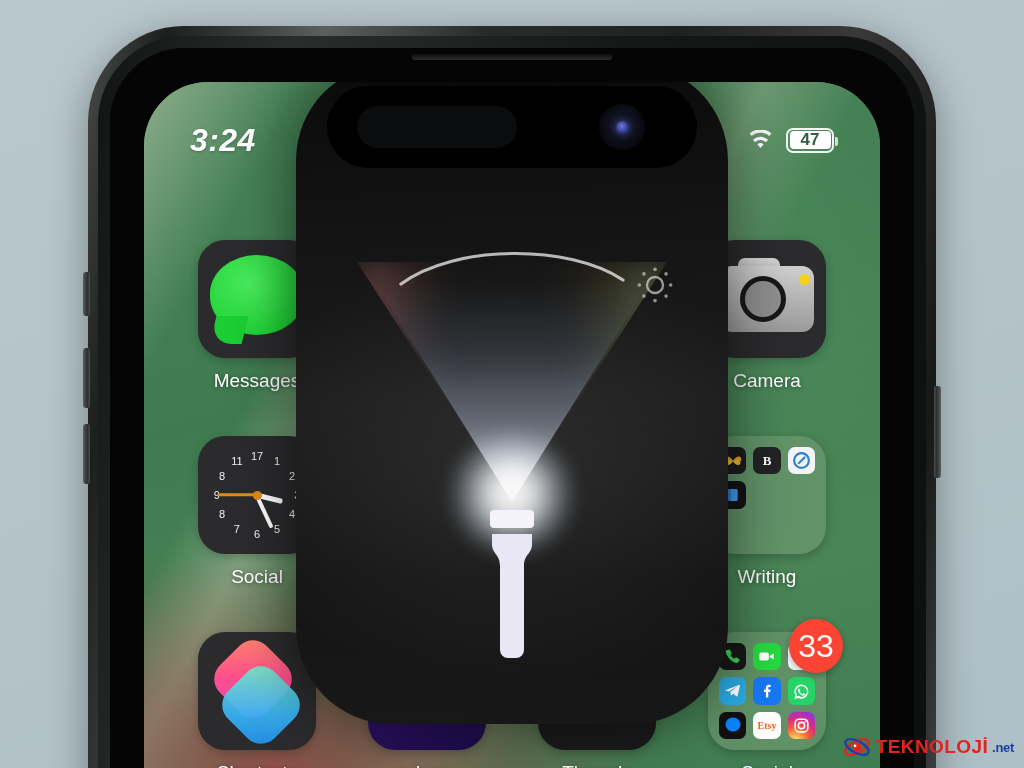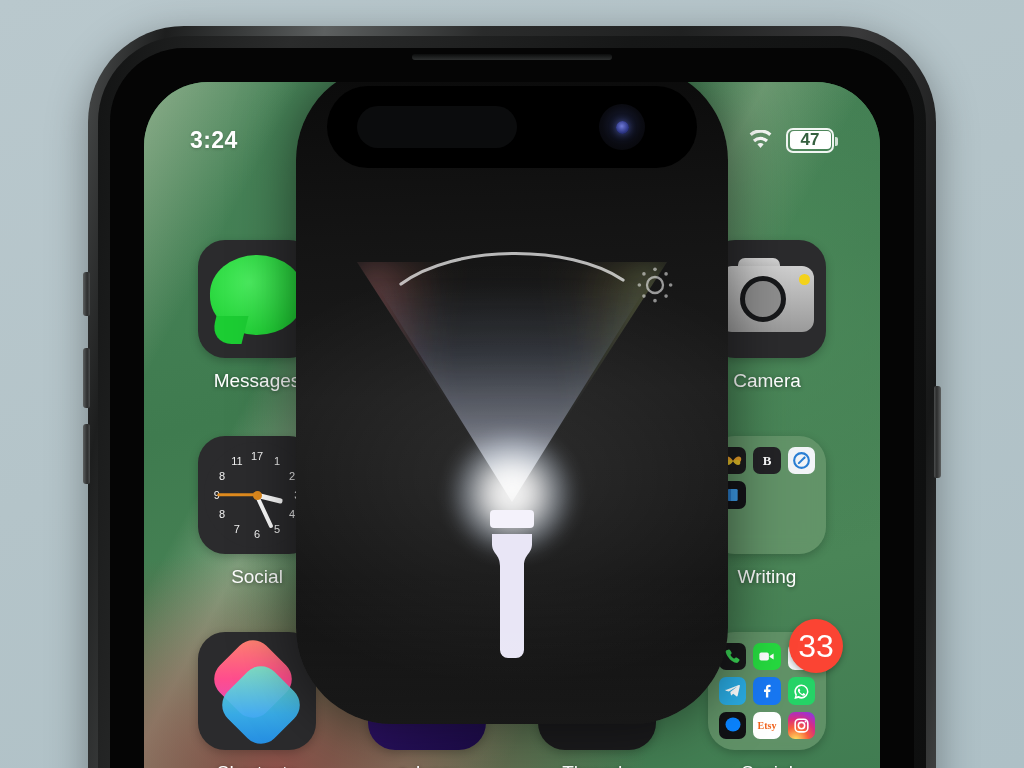--- a/index.html
+++ b/index.html
@@ -72,22 +72,23 @@
     filter: blur(.2px);
   }
 
   
   #status-bar {
     position: absolute; left: 0; right: 0; top: 38px; height: 40px;
     display: flex; align-items: center; justify-content: space-between;
     padding: 0 46px; z-index: 6; color: #fff;
   }
   #status-time {
-    font-size: 23px; font-weight: 700; letter-spacing: .4px;
+    font-size: 32px; font-weight: 700; letter-spacing: .4px;
     text-shadow: 0 1px 3px rgba(0,0,0,.25);
+    font-style: italic;
   }
   #status-right { display: flex; align-items: center; gap: 12px; }
   .wifi-icon { width: 27px; height: 20px; display: block; }
   .battery {
     position: relative; width: 48px; height: 25px;
     border: 2.5px solid rgba(255,255,255,.92); border-radius: 7px;
     display: flex; align-items: center; justify-content: center;
   }
   .battery::after {
     content: ""; position: absolute; right: -6px; top: 7px;
@@ -567,14 +568,24 @@
             <path d="M12 24 h40 v10 c0 10 -8 10 -8 22 v84 a8 8 0 0 1 -8 8 h-8 a8 8 0 0 1 -8 -8 v-84 c0 -12 -8 -12 -8 -22 z" fill="#e9e6f6"></path>
           </svg>
 
           <div id="island-bottom-glow"></div>
         </div>
 
       </div>
     </div>
   </div>
 
+  <div id="watermark">
+    <svg width="30" height="30" viewBox="0 0 40 40">
+      <ellipse cx="20" cy="20" rx="17" ry="8" fill="none" stroke="#e02424" stroke-width="3" transform="rotate(-28 20 20)"></ellipse>
+      <ellipse cx="20" cy="20" rx="17" ry="8" fill="none" stroke="#1b3fa8" stroke-width="3" transform="rotate(28 20 20)"></ellipse>
+      <circle cx="20" cy="20" r="6" fill="#e02424"></circle>
+      <circle cx="17.4" cy="18.4" r="1.8" fill="#fff"></circle>
+    </svg>
+    <span id="wm-text">TEKNOLOJİ</span>
+    <span id="wm-suffix">.net</span>
+  </div>
 
 </div>
 
 </body></html>

